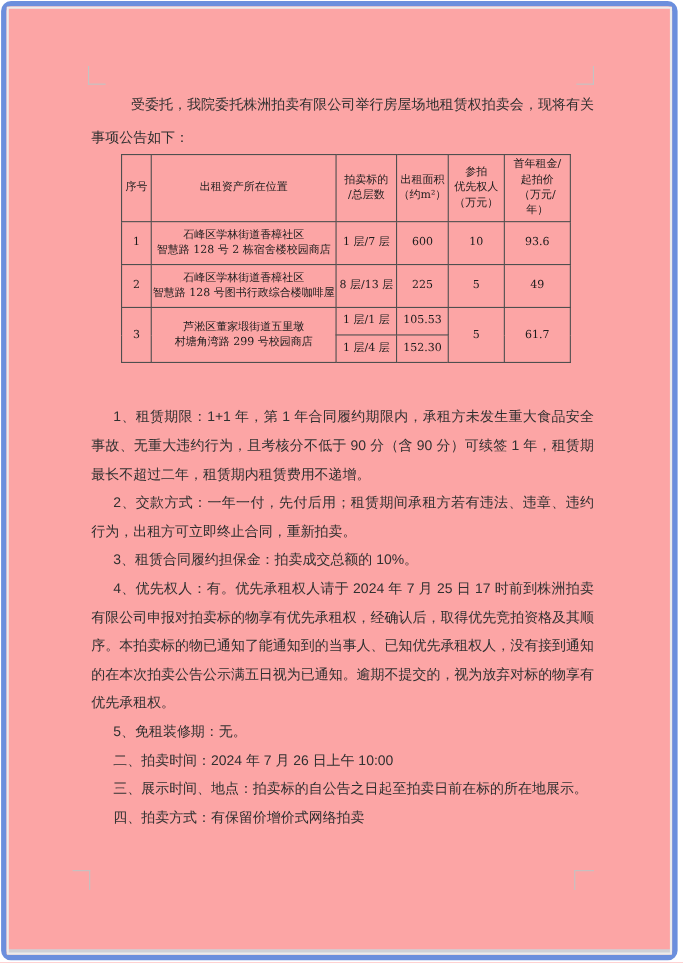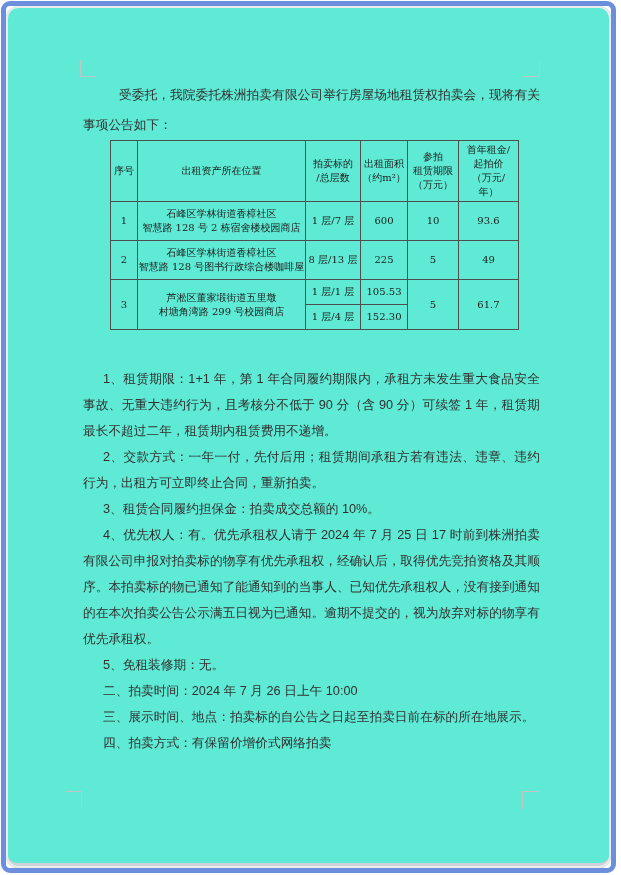--- a/index.html
+++ b/index.html
@@ -6,21 +6,21 @@
   body{
     width:621px;height:875px;position:relative;background:#ffffff;
     font-family:"Liberation Sans","DejaVu Sans",sans-serif;
     overflow:hidden;
   }
   .frame{
     position:absolute;left:1px;top:1px;width:605px;height:862px;
     border:5px solid #6b8fdd;border-radius:9px;background:#ffffff;
   }
   .page{
-    position:absolute;inset:0;background:#5eead4;border-radius:12px;
+    position:absolute;inset:0;background:#fca5a5;border-radius:1px;
     box-shadow:inset 0 0 0 2px #ebebeb, inset 0 -5px 0 0 #ced1d7;
   }
   
   .mark{position:absolute;}
   .mark.tl{left:74px;top:54px;width:15px;height:16px;border-left:1px solid #c3c3c3;border-bottom:1px solid #c3c3c3;}
   .mark.tr{left:518px;top:54px;width:15px;height:16px;border-right:1px solid #c3c3c3;border-bottom:1px solid #c3c3c3;}
   .mark.bl{left:60px;top:785px;width:15px;height:17px;border-right:1px solid #c3c3c3;border-top:1px solid #c3c3c3;}
   .mark.br{left:516px;top:785px;width:17px;height:17px;border-left:1px solid #c3c3c3;border-top:1px solid #c3c3c3;}
 
   .content{
@@ -77,21 +77,21 @@
         </colgroup>
         <tbody>
             <tr class="hdr">
           <th>序号</th>
           <th>出租资产所在位置</th>
           <th>拍卖标的
 /总层数</th>
           <th>出租面积
 （约m²）</th>
           <th>参拍
-租赁期限
+优先权人
 （万元）</th>
           <th>首年租金/
 起拍价
 （万元/
 年）</th>
         </tr>
         <tr class="r1">
           <td class="num">1</td>
           <td>石峰区学林街道香樟社区
 智慧路 128 号 2 栋宿舍楼校园商店</td>

